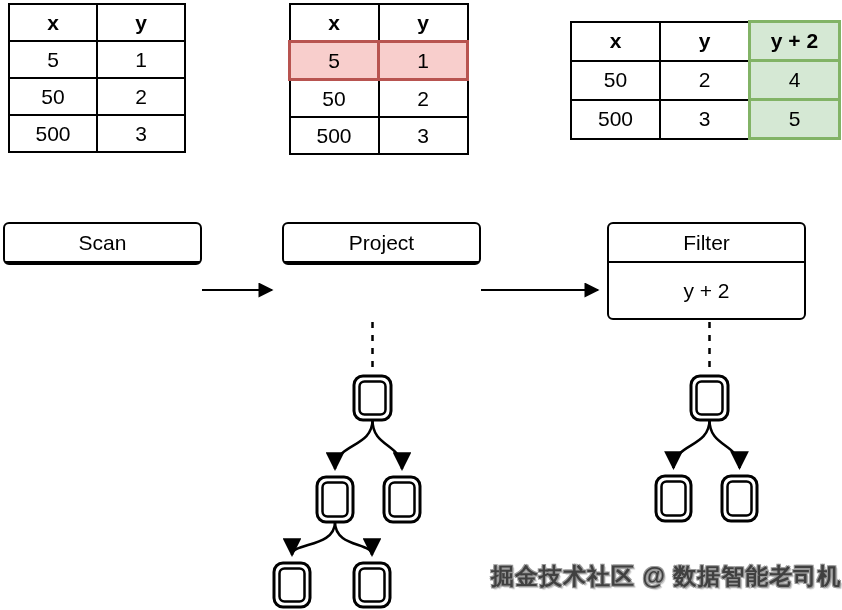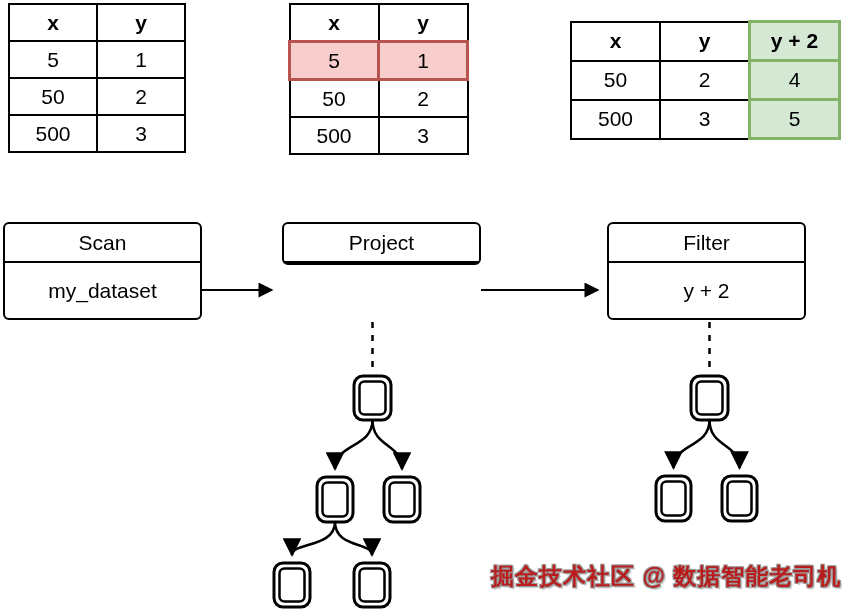--- a/index.html
+++ b/index.html
@@ -27,21 +27,21 @@
   .plan-box .bd{height:55px;line-height:55px;text-align:center;font-size:21px;}
   #box-scan{left:3px;}
   #box-filter{left:282px;}
   #box-project{left:607px;}
 
   
   #overlay{position:absolute;left:0;top:0;width:842px;height:610px;pointer-events:none;}
 
   
   .watermark{position:absolute;left:491px;top:561px;font-size:23px;font-weight:bold;
-             letter-spacing:1px;color:#b91c1c;white-space:nowrap;
+             letter-spacing:1px;color:#404040;white-space:nowrap;
              text-shadow:-1px -1px 0 #9a9a9a,1px -1px 0 #9a9a9a,-1px 1px 0 #9a9a9a,
                           1px 1px 0 #9a9a9a,2px 2px 1px #cccccc;}
 </style>
 </head>
 <body>
 
 <div class="canvas">
 
   <table class="dtable t-small" id="table-input">
     <tbody>
@@ -100,21 +100,20 @@
     <tr>
       <td>500</td>
       <td>3</td>
       <td class="hl-green">5</td>
     </tr>
   </tbody>
     </table>
 
   <div class="plan-box" id="box-scan">
     <div class="hd">Scan</div>
-    <div class="bd">my_dataset</div>
   </div>
   <div class="plan-box" id="box-filter">
     <div class="hd">Project</div>
   </div>
   <div class="plan-box" id="box-project">
     <div class="hd">Filter</div>
     <div class="bd">y + 2</div>
   </div>
 
   <svg id="overlay" viewBox="0 0 842 610" xmlns="http://www.w3.org/2000/svg">

